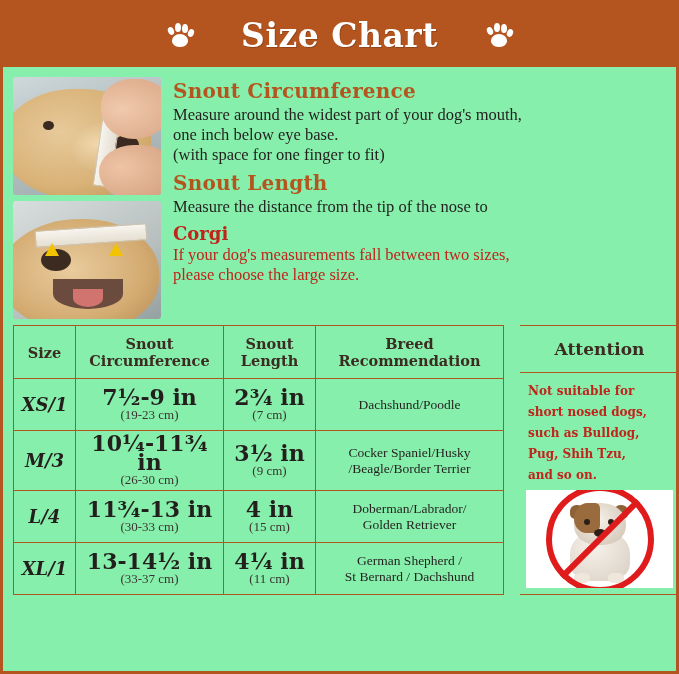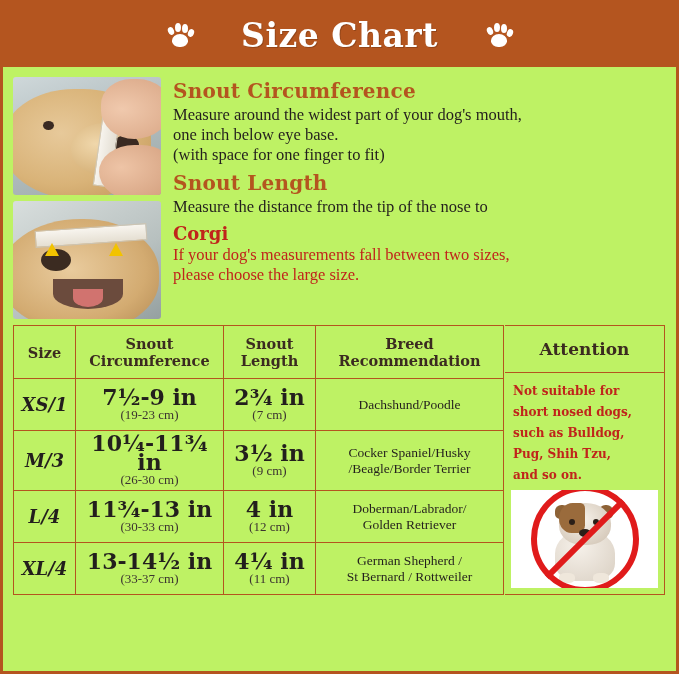--- a/index.html
+++ b/index.html
@@ -12,21 +12,21 @@
     background: #ffffff;
     font-family: "Liberation Serif", serif;
     overflow: hidden;
   }
   .page {
     position: relative;
     width: 679px;
     height: 674px;
     box-sizing: border-box;
     border: 3px solid #b4551f;
-    background: #bef264;
+    background: #86efac;
   }
 
   
   .header {
     height: 64px;
     background: #b4551f;
     display: flex;
     align-items: center;
     justify-content: center;
     gap: 46px;
@@ -215,21 +215,21 @@
     color: #c0241b;
     font-size: 16.5px;
     line-height: 20px;
     margin: 0;
   }
 
   
   .table-wrap {
     display: flex;
     padding: 4px 10px 8px 10px;
-    gap: 1px;
+    gap: 16px;
   }
   table.size {
     border-collapse: collapse;
     width: 490px;
     table-layout: fixed;
   }
   table.size th, table.size td {
     border: 1.5px solid #b4551f;
     text-align: center;
     vertical-align: middle;
@@ -512,40 +512,40 @@
           </td>
         </tr>
         <tr class="row">
           <td class="size-cell">L/4</td>
           <td>
             <div class="meas-main">11¾-13 in</div>
             <div class="meas-sub">(30-33 cm)</div>
           </td>
           <td>
             <div class="meas-main">4 in</div>
-            <div class="meas-sub">(12 cm)</div>
+            <div class="meas-sub">(15 cm)</div>
           </td>
           <td class="breed-cell">
             <div>Doberman/Labrador/</div>
             <div>Golden Retriever</div>
           </td>
         </tr>
         <tr class="row">
-          <td class="size-cell">XL/4</td>
+          <td class="size-cell">XL/1</td>
           <td>
             <div class="meas-main">13-14½ in</div>
             <div class="meas-sub">(33-37 cm)</div>
           </td>
           <td>
             <div class="meas-main">4¼ in</div>
             <div class="meas-sub">(11 cm)</div>
           </td>
           <td class="breed-cell">
             <div>German Shepherd /</div>
-            <div>St Bernard / Rottweiler</div>
+            <div>St Bernard / Dachshund</div>
           </td>
         </tr>
       </tbody>
     </table>
 
     <div class="attention">
       <div class="attention-head">Attention</div>
       <div class="attention-text">
         <span>Not suitable for</span><br>
         <span>short nosed dogs,</span><br>

